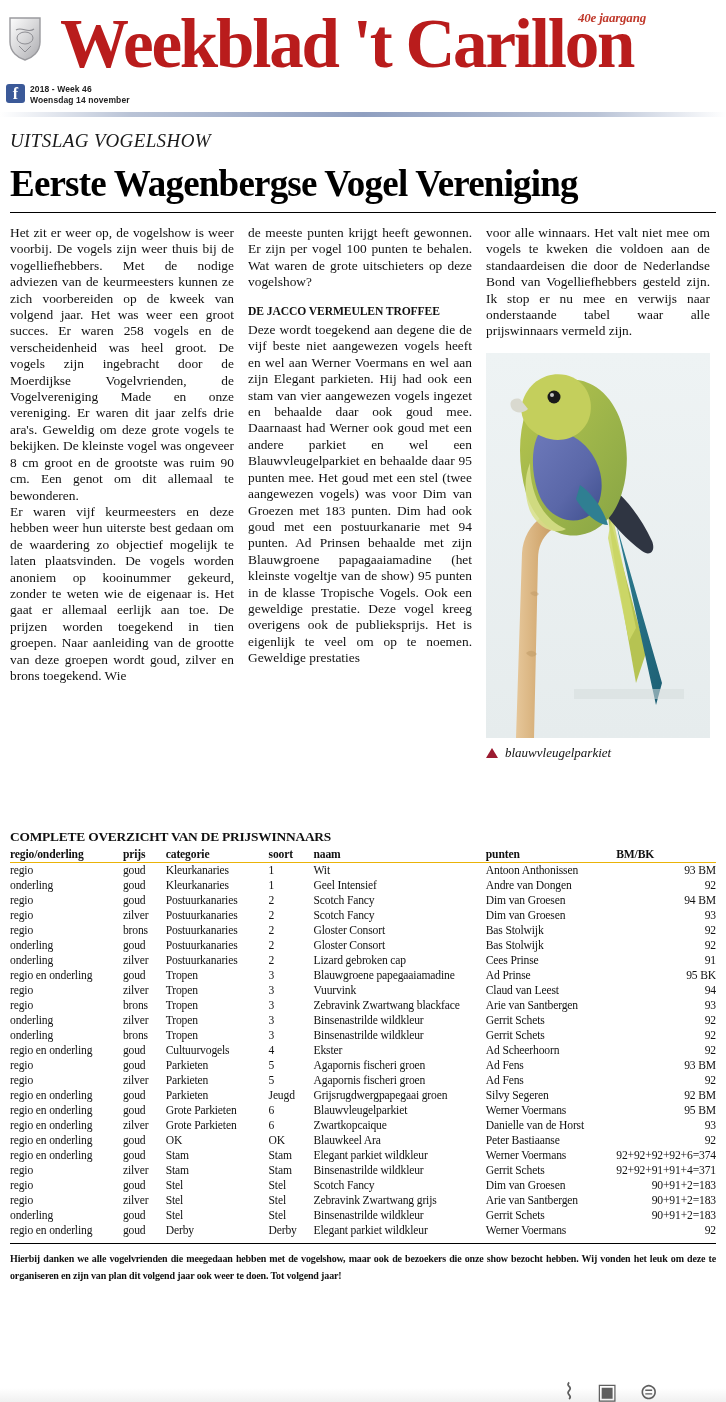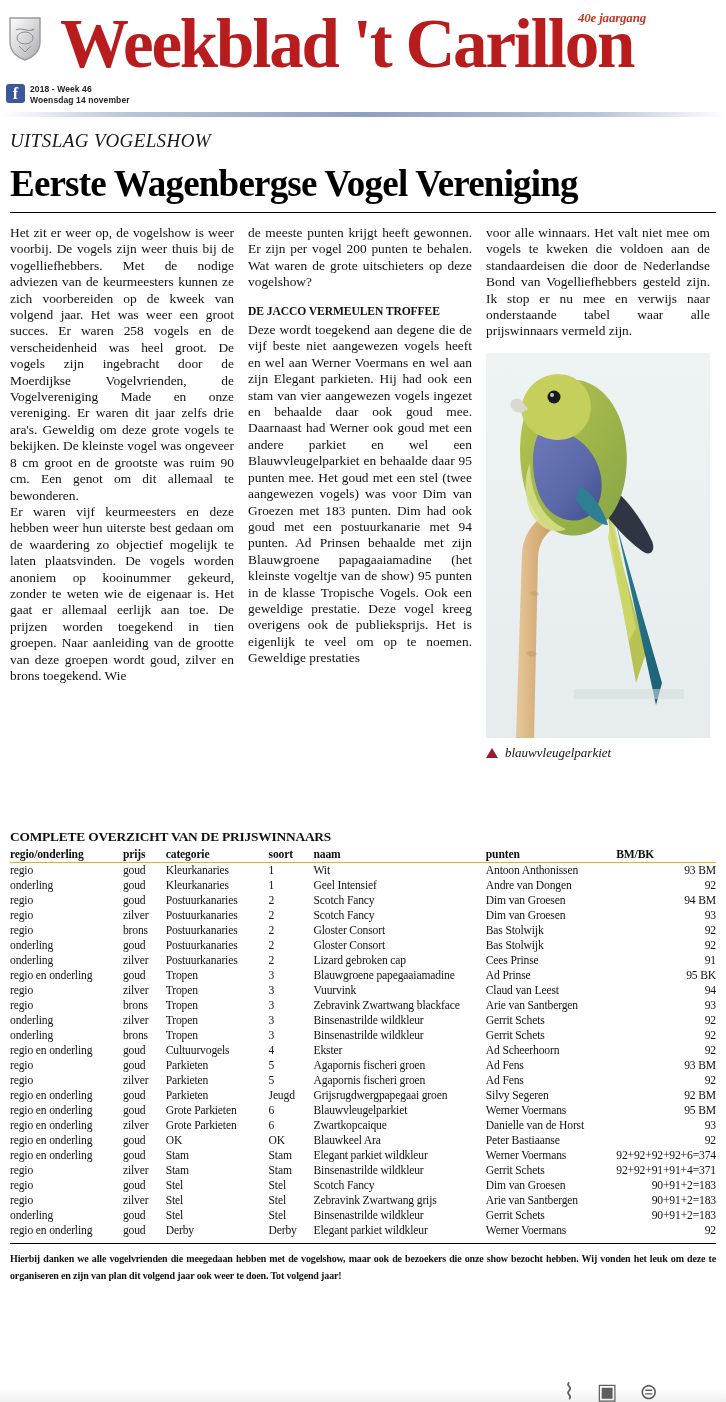--- a/index.html
+++ b/index.html
@@ -275,21 +275,21 @@
 <div class="head-rule"></div>
 
 <div class="cols">
 
   <div class="col col-1">
     <p>Het zit er weer op, de vogelshow is weer voorbij. De vogels zijn weer thuis bij de vogelliefhebbers. Met de nodige adviezen van de keurmeesters kunnen ze zich voorbereiden op de kweek van volgend jaar. Het was weer een groot succes. Er waren 258 vogels en de verscheidenheid was heel groot. De vogels zijn ingebracht door de Moerdijkse Vogelvrienden, de Vogelvereniging Made en onze vereniging. Er waren dit jaar zelfs drie ara's. Geweldig om deze grote vogels te bekijken. De kleinste vogel was ongeveer 8 cm groot en de grootste was ruim 90 cm. Een genot om dit allemaal te bewonderen.</p>
     <p>Er waren vijf keurmeesters en deze hebben weer hun uiterste best gedaan om de waardering zo objectief mogelijk te laten plaatsvinden. De vogels worden anoniem op kooinummer gekeurd, zonder te weten wie de eigenaar is. Het gaat er allemaal eerlijk aan toe. De prijzen worden toegekend in tien groepen. Naar aanleiding van de grootte van deze groepen wordt goud, zilver en brons toegekend. Wie</p>
   </div>
 
   <div class="col col-2">
-    <p>de meeste punten krijgt heeft gewonnen. Er zijn per vogel 200 punten te behalen. Wat waren de grote uitschieters op deze vogelshow?</p>
+    <p>de meeste punten krijgt heeft gewonnen. Er zijn per vogel 100 punten te behalen. Wat waren de grote uitschieters op deze vogelshow?</p>
     <p class="subhead">DE JACCO VERMEULEN TROFFEE</p>
     <p>Deze wordt toegekend aan degene die de vijf beste niet aangewezen vogels heeft en wel aan Werner Voermans en wel aan zijn Elegant parkieten. Hij had ook een stam van vier aangewezen vogels ingezet en behaalde daar ook goud mee. Daarnaast had Werner ook goud met een andere parkiet en wel een Blauwvleugelparkiet en behaalde daar 95 punten mee. Het goud met een stel (twee aangewezen vogels) was voor Dim van Groezen met 183 punten. Dim had ook goud met een postuurkanarie met 94 punten. Ad Prinsen behaalde met zijn Blauwgroene papagaaiamadine (het kleinste vogeltje van de show) 95 punten in de klasse Tropische Vogels. Ook een geweldige prestatie. Deze vogel kreeg overigens ook de publieksprijs. Het is eigenlijk te veel om op te noemen. Geweldige prestaties</p>
   </div>
 
   <div class="col col-3">
     <p>voor alle winnaars. Het valt niet mee om vogels te kweken die voldoen aan de standaardeisen die door de Nederlandse Bond van Vogelliefhebbers gesteld zijn. Ik stop er nu mee en verwijs naar onderstaande tabel waar alle prijswinnaars vermeld zijn.</p>
 
     <div class="photo-wrap">
       <div class="photo">
         <svg width="224" height="385" viewBox="0 0 224 385">

